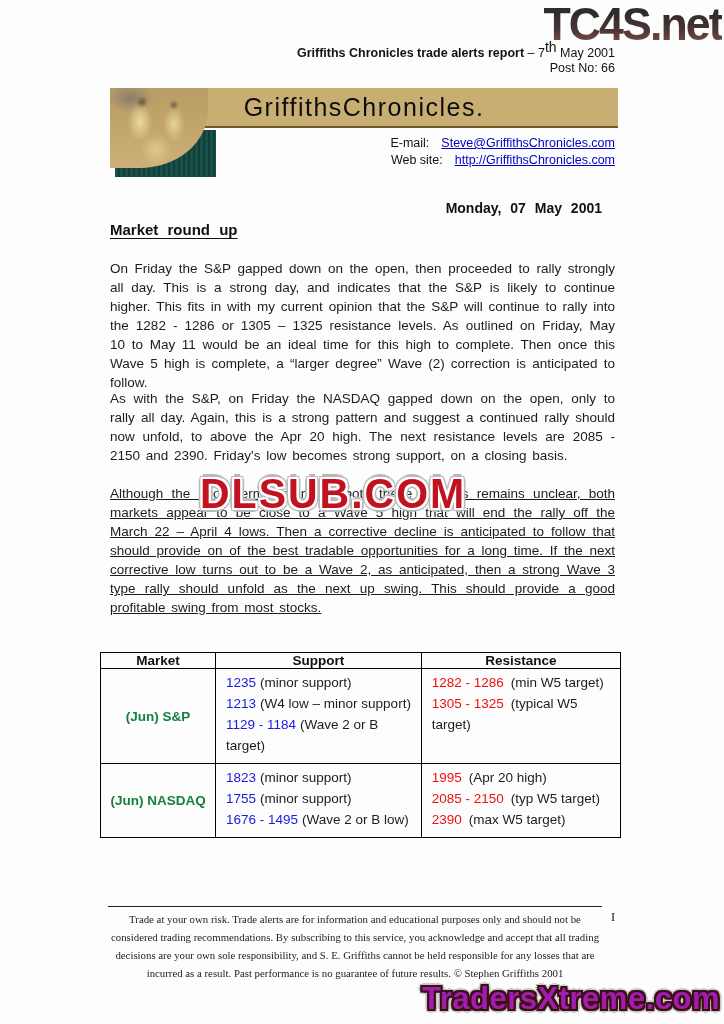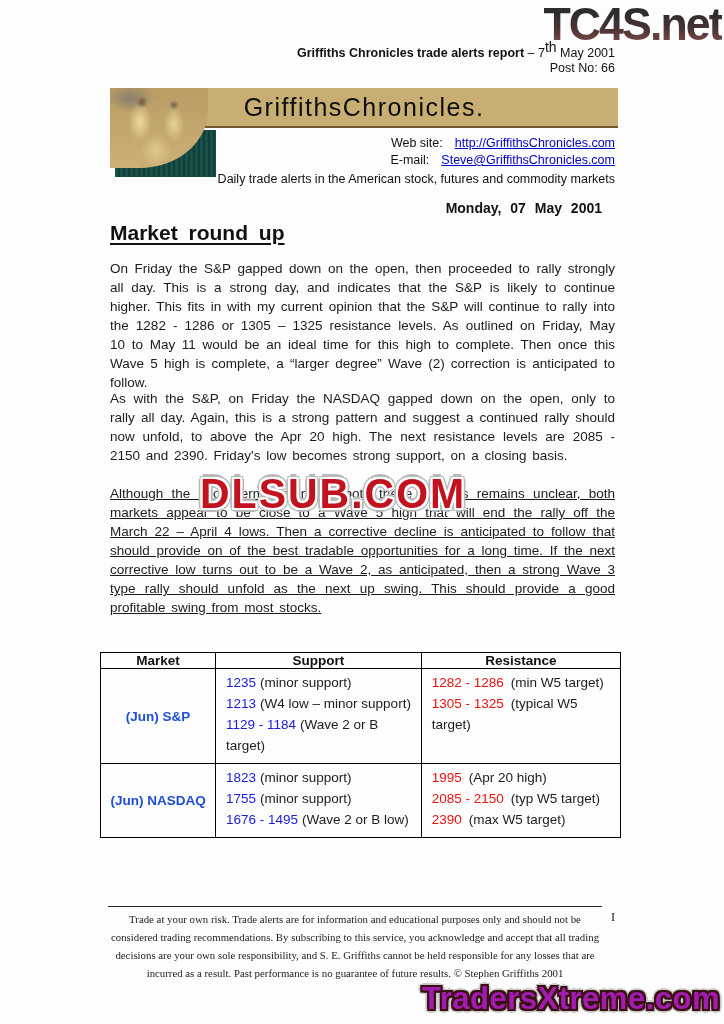--- a/index.html
+++ b/index.html
@@ -47,21 +47,21 @@
       radial-gradient(ellipse 20px 22px at 46px 62px, #dec889 0%, rgba(222,200,137,0) 75%),
       radial-gradient(ellipse 30px 18px at 20px 10px, #8b7e6c 0%, rgba(139,126,108,0) 80%),
       linear-gradient(180deg, #b89c64, #ccb078);
   }
   .contact { position:absolute; top:47px; right:3px; z-index:4; text-align:right; font-size:12.5px; line-height:17px; }
   .contact .label { display:inline-block; margin-right:12px; color:#111; }
   .contact a { color:#0000c8; text-decoration:underline; }
 
   .tagline { position:absolute; top:172px; right:109px; font-size:12.5px; color:#111; }
   .dateline { position:absolute; top:200px; right:122px; font-size:14px; font-weight:bold; word-spacing:5px; color:#111; }
-  .heading { position:absolute; top:221px; left:110px; font-size:21px; font-weight:bold; word-spacing:5px; text-decoration:underline; text-underline-offset:3px; color:#111; }
+  .heading { position:absolute; top:221px; left:110px; font-size:15px; font-weight:bold; word-spacing:5px; text-decoration:underline; text-underline-offset:3px; color:#111; }
 
   .para { position:absolute; left:110px; width:505px; font-size:13.5px; line-height:19px; text-align:justify; word-spacing:2px; color:#1c1c1c; }
   .p1 { top:259px; }
   .p2 { top:389px; }
   .p3 { top:484px;text-decoration:underline; }
 
   
   .dlsub {
     position:absolute; left:90px; top:0px; z-index:6;
     font-size:41px; font-weight:bold; letter-spacing:2px;
@@ -70,21 +70,21 @@
       -2px -2px 0 #fff, 2px -2px 0 #fff, -2px 2px 0 #fff, 2px 2px 0 #fff,
       -2px 0 0 #fff, 2px 0 0 #fff, 0 -2px 0 #fff, 0 2px 0 #fff,
       -4px 0 0 #b9b9b9, 4px 0 0 #b9b9b9, 0 -4px 0 #b9b9b9, 0 4px 0 #b9b9b9,
       -3px -3px 0 #b9b9b9, 3px -3px 0 #b9b9b9, -3px 3px 0 #b9b9b9, 3px 3px 0 #b9b9b9;
   }
 
   
   table.levels { position:absolute; left:100px; top:652px; width:521px; border-collapse:collapse; font-size:13.5px; }
   table.levels th, table.levels td { border:1px solid #000; vertical-align:middle; }
   table.levels th { font-weight:bold; text-align:center; height:16px; color:#111; }
-  table.levels td.market { text-align:center; font-weight:bold; width:121px; color:#1d4ed8; }
+  table.levels td.market { text-align:center; font-weight:bold; width:121px; color:#15803d; }
   table.levels td.vals { padding:3px 8px 7px 10px; line-height:21px; vertical-align:top; }
   table.levels td.support { width:218px;margin-left:24px; }
   table.levels td.resistance { width:210px; }
   .num-blue { color:#1a1ae0; margin-right:4px; }
   .num-red { color:#ee1111; margin-right:7px; }
   .lvl-desc { color:#1c1c1c; }
 
   
   .footer {
     position:absolute; left:108px; top:906px; width:494px;
@@ -119,29 +119,28 @@
   </div>
 
   <div class="banner">
     <div class="teal-block"></div>
     <div class="band">
       <span class="logo-title">GriffithsChronicles.</span>
     </div>
     <div class="photo"></div>
     <div class="contact">
       <div>
-        <span class="label">Web site:</span><a href="#">http://GriffithsChronicles.com</a>
+        <span class="label">E-mail:</span><a href="#">Steve@GriffithsChronicles.com</a>
       </div>
       <div>
-        <span class="label">E-mail:</span><a href="#">Steve@GriffithsChronicles.com</a>
+        <span class="label">Web site:</span><a href="#">http://GriffithsChronicles.com</a>
       </div>
     </div>
   </div>
 
-  <div class="tagline">Daily trade alerts in the American stock, futures and commodity markets</div>
 
   <div class="dateline">Monday, 07 May 2001</div>
 
   <div class="heading">Market round up</div>
 
   <div class="para p1">On Friday the S&amp;P gapped down on the open, then proceeded to rally strongly all day. This is a strong day, and indicates that the S&amp;P is likely to continue higher. This fits in with my current opinion that the S&amp;P will continue to rally into the 1282 - 1286 or 1305 – 1325 resistance levels. As outlined on Friday, May 10 to May 11 would be an ideal time for this high to complete. Then once this Wave 5 high is complete, a “larger degree” Wave (2) correction is anticipated to follow.</div>
   <div class="para p2">As with the S&amp;P, on Friday the NASDAQ gapped down on the open, only to rally all day. Again, this is a strong pattern and suggest a continued rally should now unfold, to above the Apr 20 high. The next resistance levels are 2085 - 2150 and 2390. Friday's low becomes strong support, on a closing basis.</div>
   <div class="para p3">
     <span>Although the short term picture on both these markets remains unclear, both markets appear to be close to a Wave 5 high that will end the rally off the March 22 – April 4 lows. Then a corrective decline is anticipated to follow that should provide on of the best tradable opportunities for a long time. If the next corrective low turns out to be a Wave 2, as anticipated, then a strong Wave 3 type rally should unfold as the next up swing. This should provide a good profitable swing from most stocks.</span>
     <div class="dlsub">DLSUB.COM</div>

